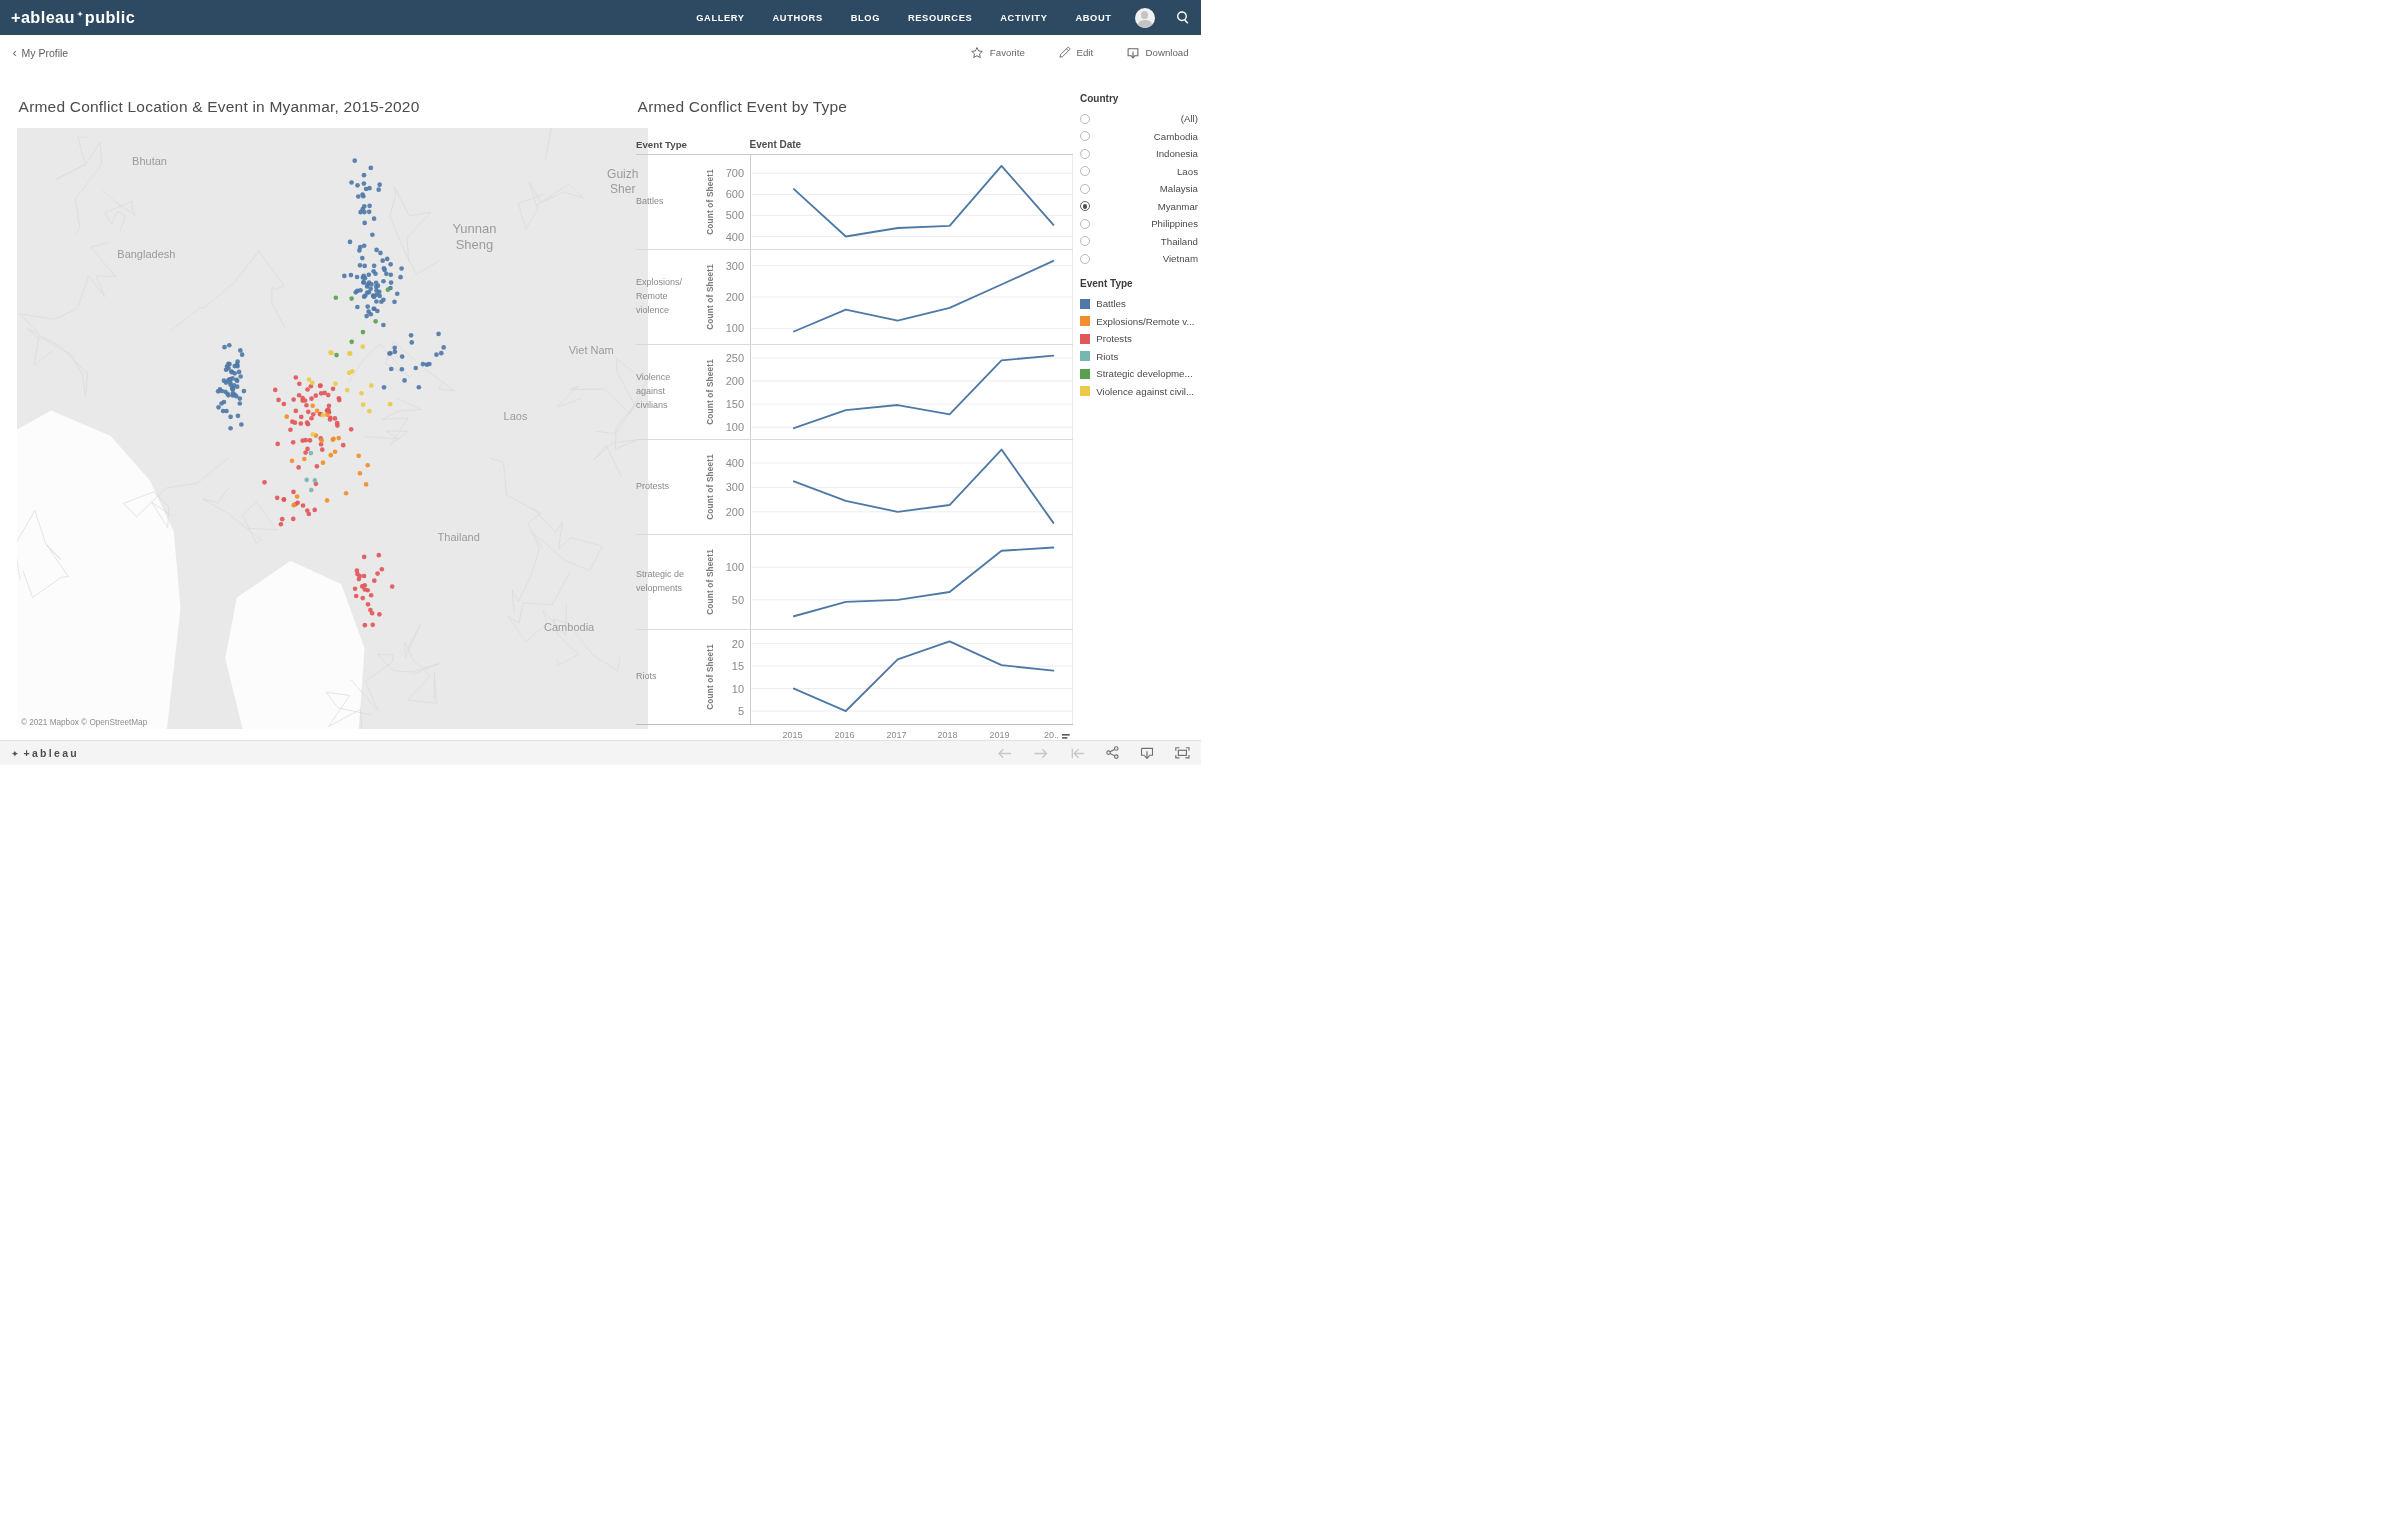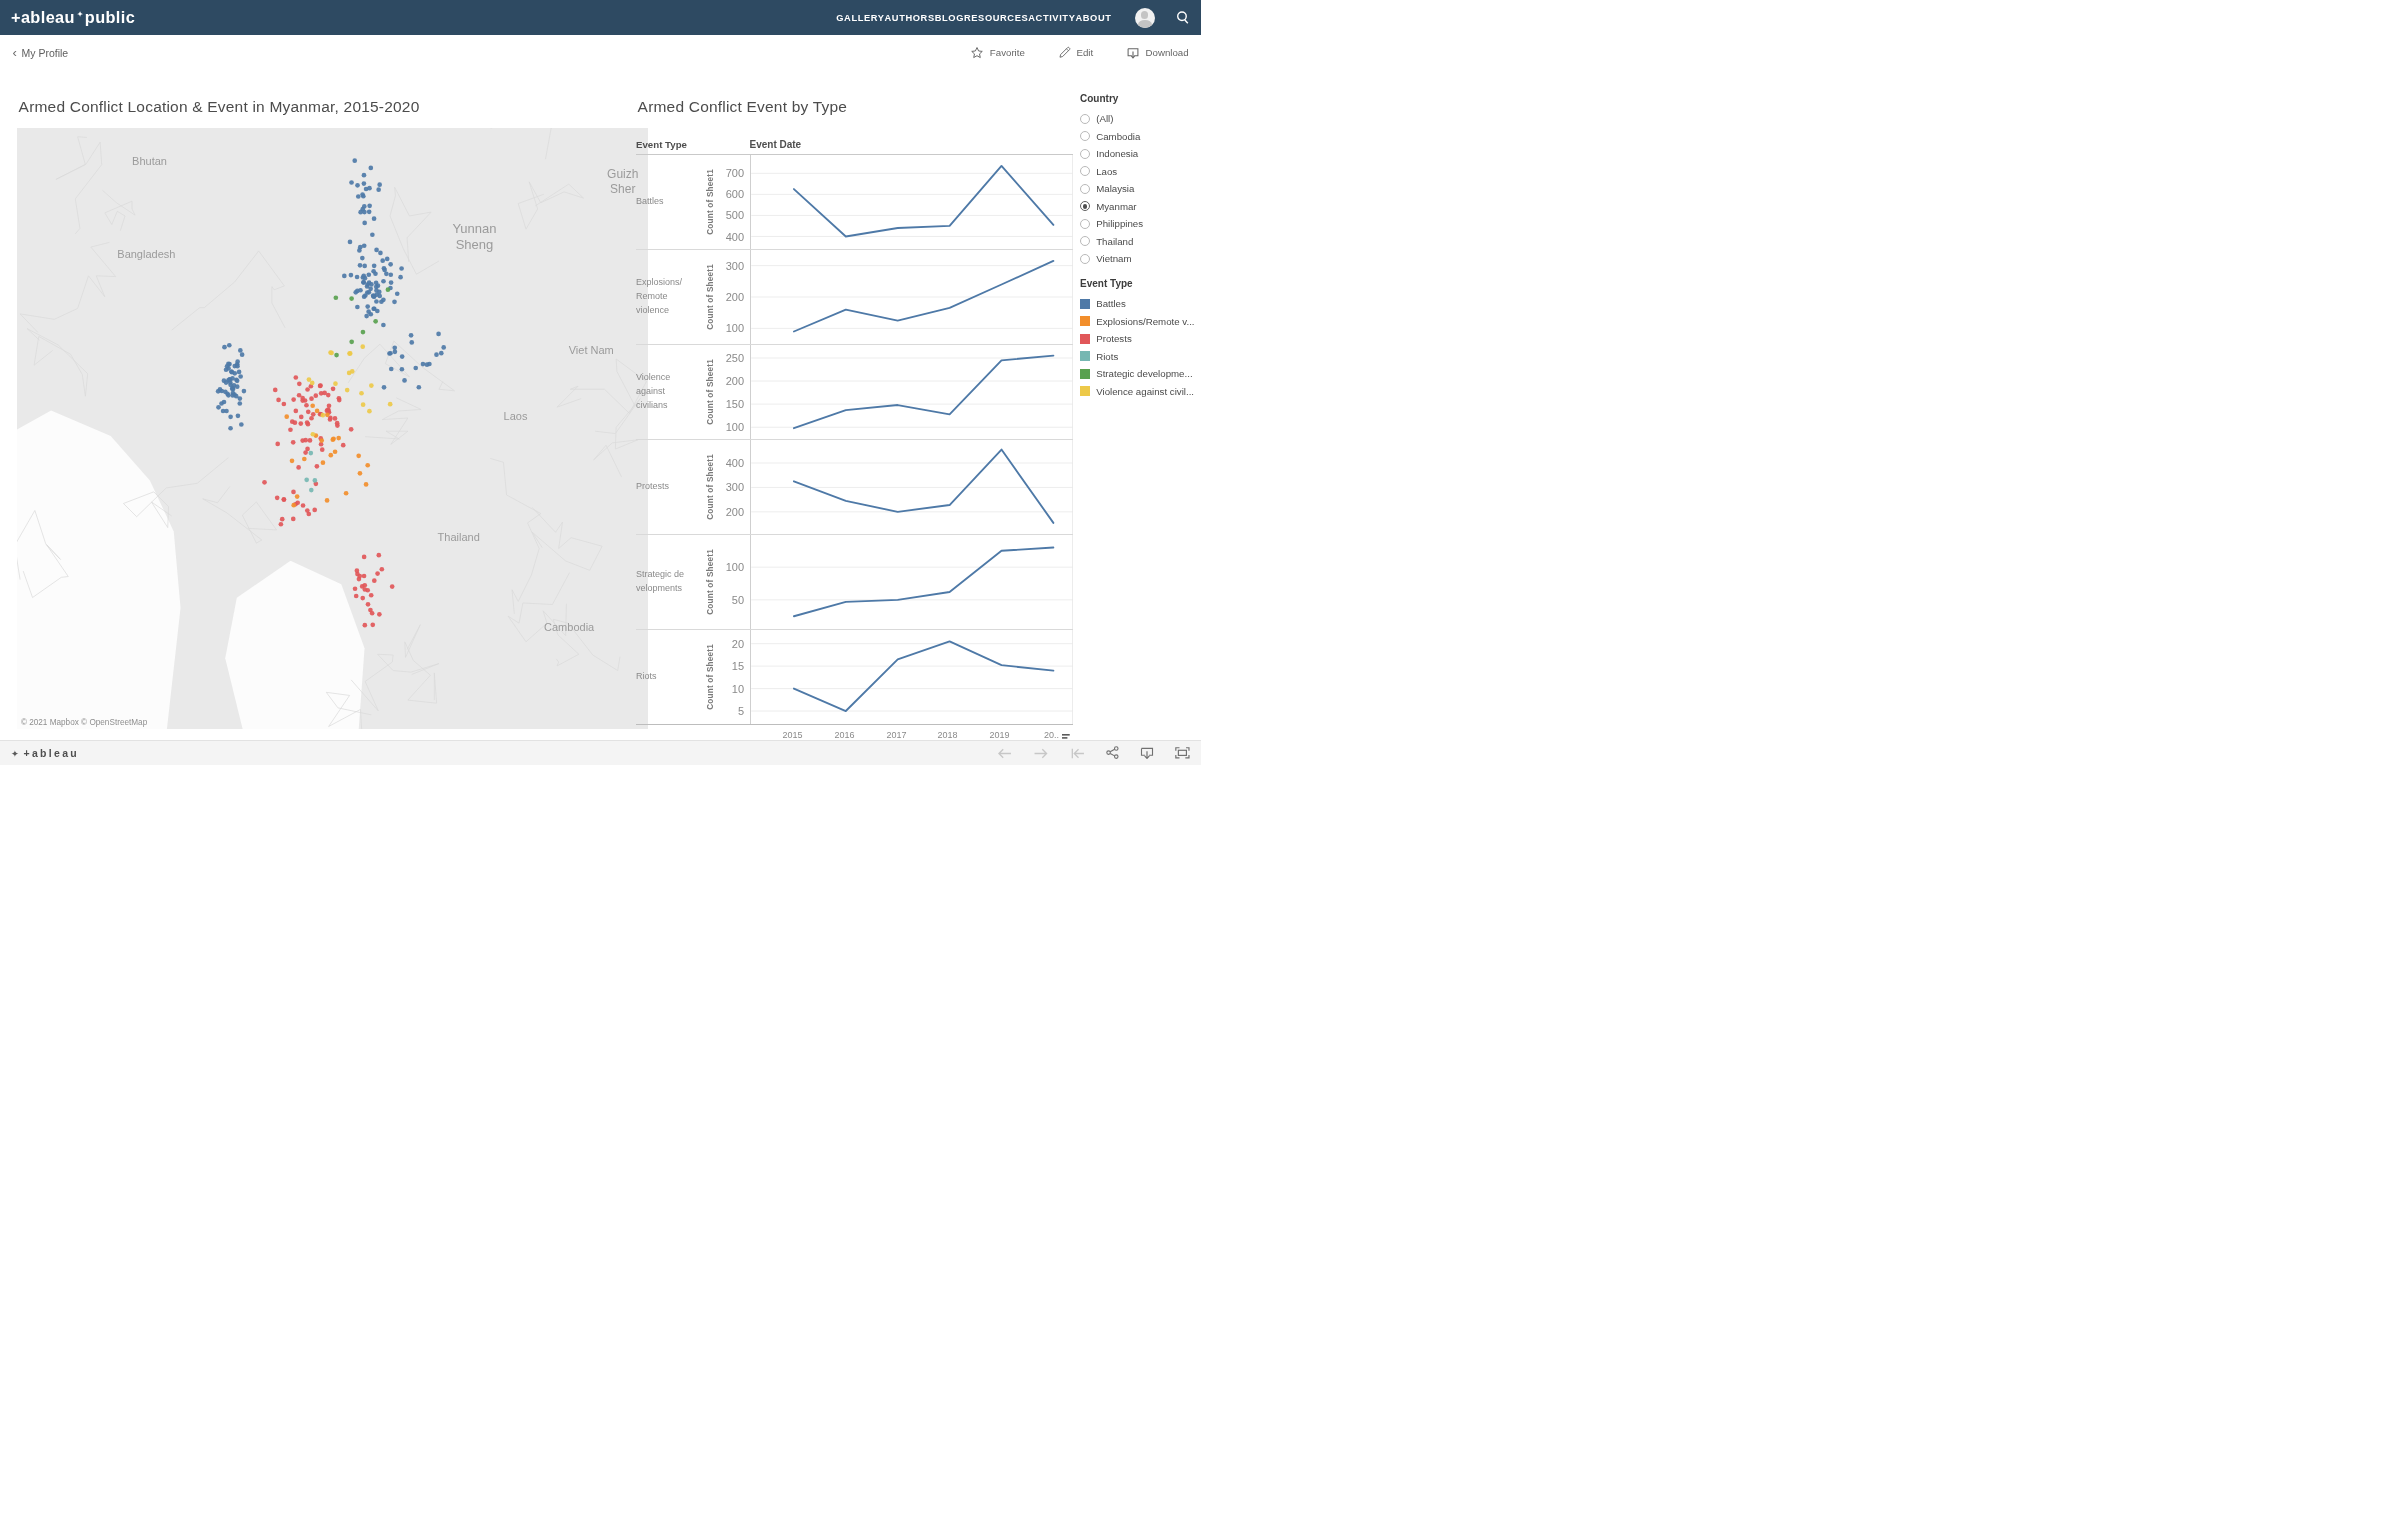--- a/index.html
+++ b/index.html
@@ -9,21 +9,21 @@
     font-family:"Liberation Sans","DejaVu Sans",sans-serif; color:#333;
   }
 
   
   .navbar {
     position:absolute; top:0; left:0; right:0; height:35px;
     background:#2e4a62; display:flex; align-items:center; padding:0 11px;
   }
   .logo { color:#fff; font-size:16.3px; font-weight:700; letter-spacing:0.4px; display:flex; align-items:baseline; }
   .logo .spark { font-size:8.5px; margin:0 0.8px 0 1.6px; position:relative; top:-6.2px; }
-  .nav-items { margin-left:auto; display:flex; align-items:center; }
+  .nav-items { margin-left:auto; display:flex; align-items:center; gap:28px; }
   .nav-item { color:#fff; font-size:9.3px; font-weight:700; letter-spacing:0.6px; cursor:pointer; }
   .avatar {
     width:20px; height:20px; border-radius:50%; background:#f1f1f1; margin-left:23px;
     position:relative; overflow:hidden; cursor:pointer;
   }
   .avatar .head { position:absolute; top:3.9px; left:6.2px; width:7.8px; height:7.8px; border-radius:50%; background:#c4c4c4; }
   .avatar .body { position:absolute; top:12.4px; left:3.1px; width:14px; height:9.3px; border-radius:50% 50% 0 0; background:#c4c4c4; }
   .search-btn { margin-left:20px; cursor:pointer; display:flex; }
 
   
@@ -73,21 +73,21 @@
   .x-axis { display:grid; grid-template-columns:67px 15.5px 31px 323px; height:23px; }
   .x-axis .xcell { position:relative; }
   .x-lab { position:absolute; top:5.4px; width:34px; margin-left:-17px; text-align:center; font-size:9px; color:#8a8a8a; }
   .sort-ic { position:absolute; top:6.2px; cursor:pointer; }
 
   
   .col-filters { position:absolute; left:1080px; top:0; width:118px; height:670px; }
   .f-title { font-size:10px; font-weight:700; color:#3c3c3c; margin-bottom:6.2px; }
   .country-block { position:absolute; top:23px; left:0; right:0; }
   .legend-block  { position:absolute; top:208px; left:0; right:0; }
-  .radio-item { display:flex; align-items:center; gap:6.2px; height:17.5px; cursor:pointer; }
+  .radio-item { display:flex; align-items:center; gap:6.2px; height:17.5px; cursor:pointer;justify-content:space-between; }
   .radio-circ { width:10px; height:10px; border:1.2px solid #b9b9b9; border-radius:50%; flex:none; position:relative; background:#fff; }
   .radio-item.sel .radio-circ { border-color:#5f5f5f; }
   .radio-item.sel .radio-circ::after { content:""; position:absolute; inset:1.7px; border-radius:50%; background:#4e4e4e; }
   .radio-lab { font-size:9.7px; color:#4a4a4a; white-space:nowrap; }
   .legend-item { display:flex; align-items:center; gap:6.2px; height:17.5px; cursor:pointer; }
   .legend-sw { width:10px; height:10px; flex:none; }
   .legend-lab { font-size:9.7px; color:#4a4a4a; white-space:nowrap; overflow:hidden; }
 
   
   .footer {

